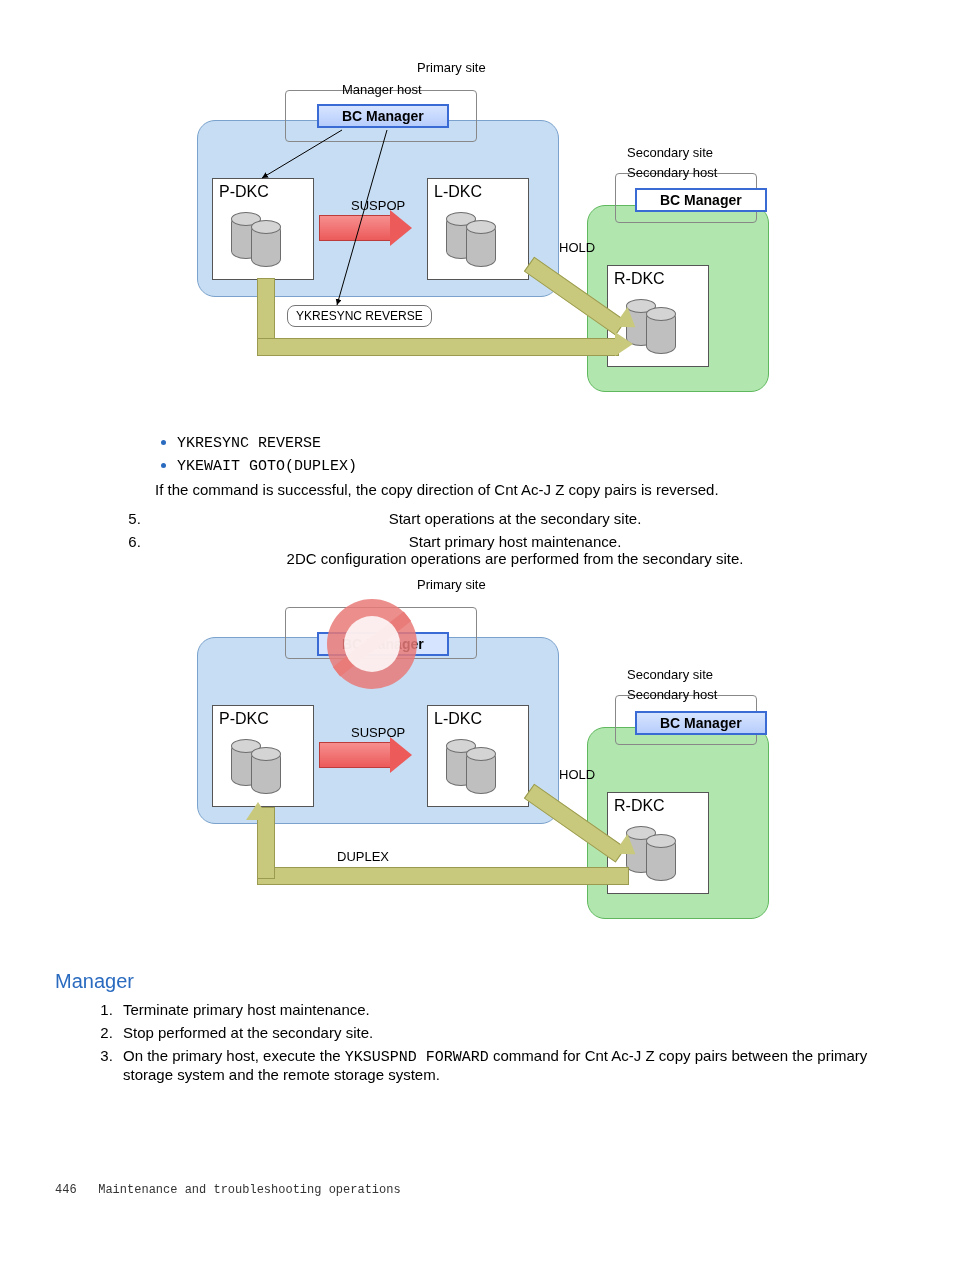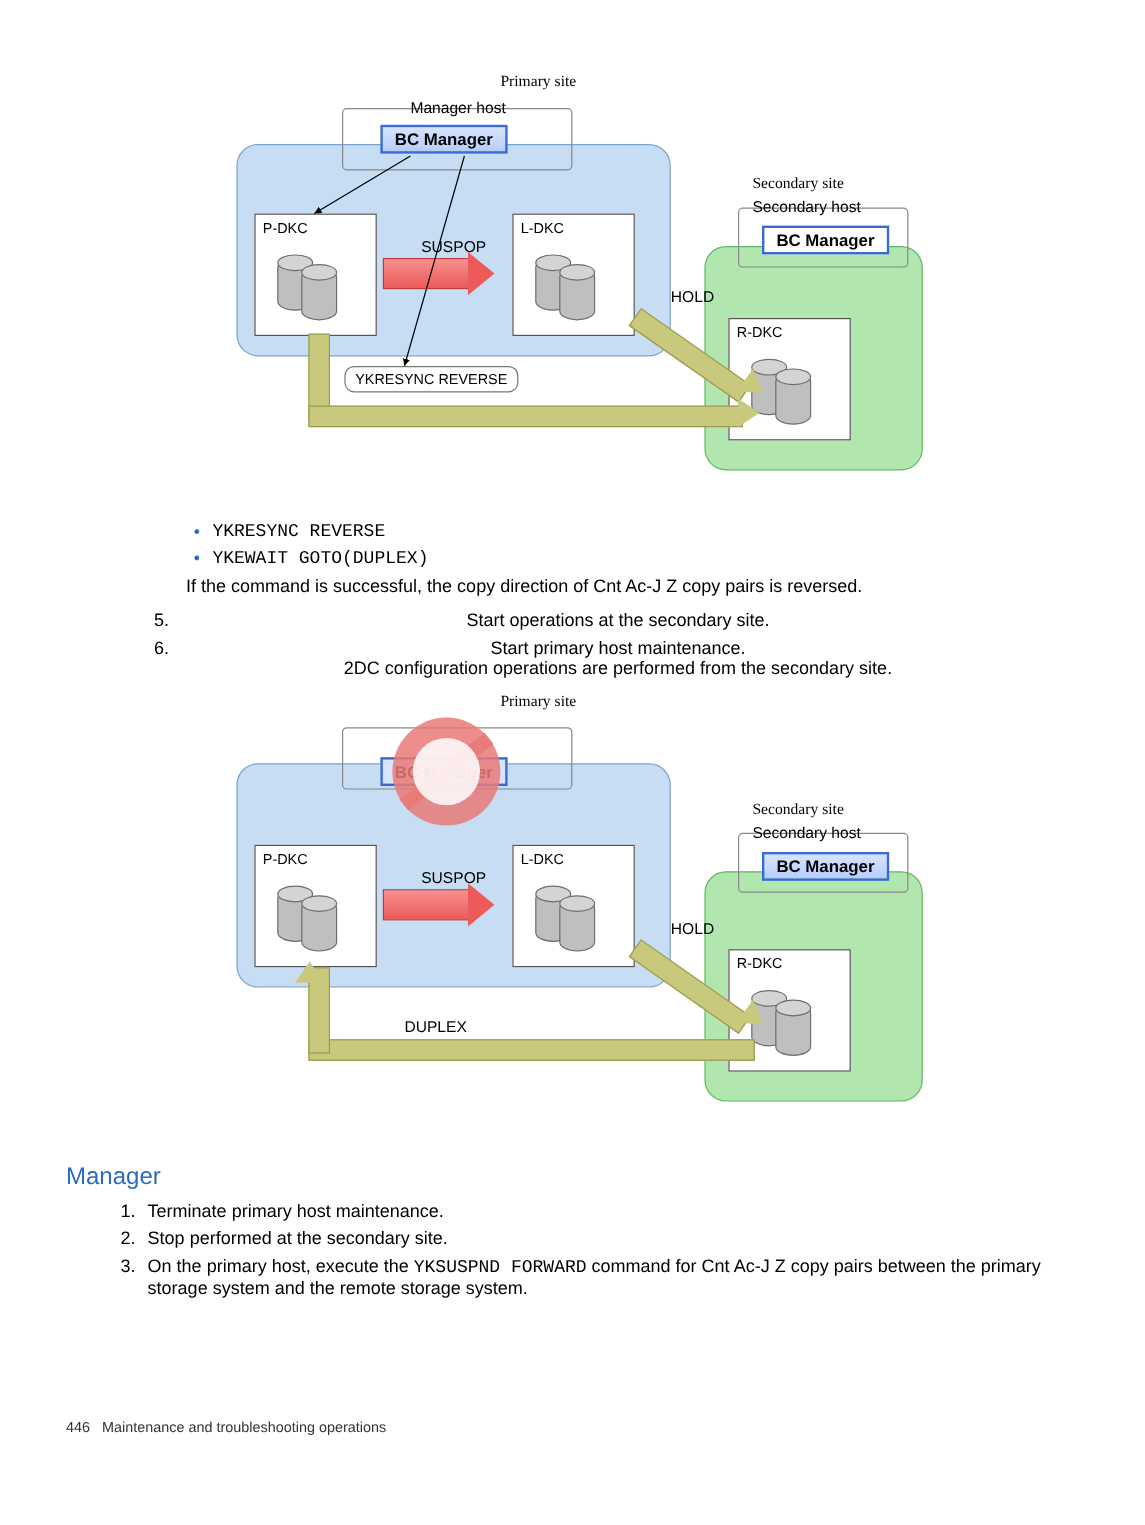--- a/index.html
+++ b/index.html
@@ -13,28 +13,28 @@
     background: #fff;
   }
   .diagram-wrap {
     text-align: center;
     margin: 10px 0 30px 0;
   }
   .diagram {
     display: inline-block;
     position: relative;
   }
-  .site-label { font-size: 13px; color: #000; position: absolute; font-family: Liberation Serif, serif; }
+  .site-label { font-size: 13px; color: #000; position: absolute; }
   .host-label { font-size: 13px; color: #000; position: absolute; }
   .bc-manager {
     position: absolute;
     border: 2px solid #3a6ad4;
     font-weight: bold;
     font-size: 14px;
-    padding: 2px 10px;
+    padding: 2px 23px;
     color: #000;
     background: #fff;
   }
   .bc-active { background: linear-gradient(#d6e4ff,#b7cdfb); }
   .primary-box {
     position: absolute;
     background: #c6ddf3;
     border: 1px solid #7ba2cc;
     border-radius: 18px;
   }
@@ -49,21 +49,21 @@
     border: 1.5px solid #888;
     border-radius: 4px;
   }
   .dkc {
     position: absolute;
     width: 100px;
     height: 100px;
     border: 1px solid #555;
     background: #fff;
   }
-  .dkc-label { position: absolute; font-size: 12px; }
+  .dkc-label { position: absolute; font-size: 16px; }
   .cylinder {
     position: absolute;
     width: 28px;
     height: 42px;
     background: #bfbfbf;
     border-radius: 50% / 18%;
     border: 1px solid #6d6d6d;
   }
   .cylinder::before {
     content: '';
@@ -145,20 +145,21 @@
     color: #2a6bc0;
     font-weight: normal;
     font-size: 20px;
     margin: 40px 0 6px 0;
   }
   .footer {
     position: relative;
     margin-top: 100px;
     font-size: 12px;
     color: #333;
+    font-family: Liberation Mono, monospace;
   }
 </style>
 </head>
 <body>
 
 <div class="diagram-wrap">
   <div class="diagram" style="width:580px; height:340px;">
     <div class="site-label" style="left:230px; top:0;">Primary site</div>
     <div class="primary-box" style="left:10px; top:60px; width:360px; height:175px;"></div>
     <div class="host-box" style="left:98px; top:30px; width:190px; height:50px;"></div>

